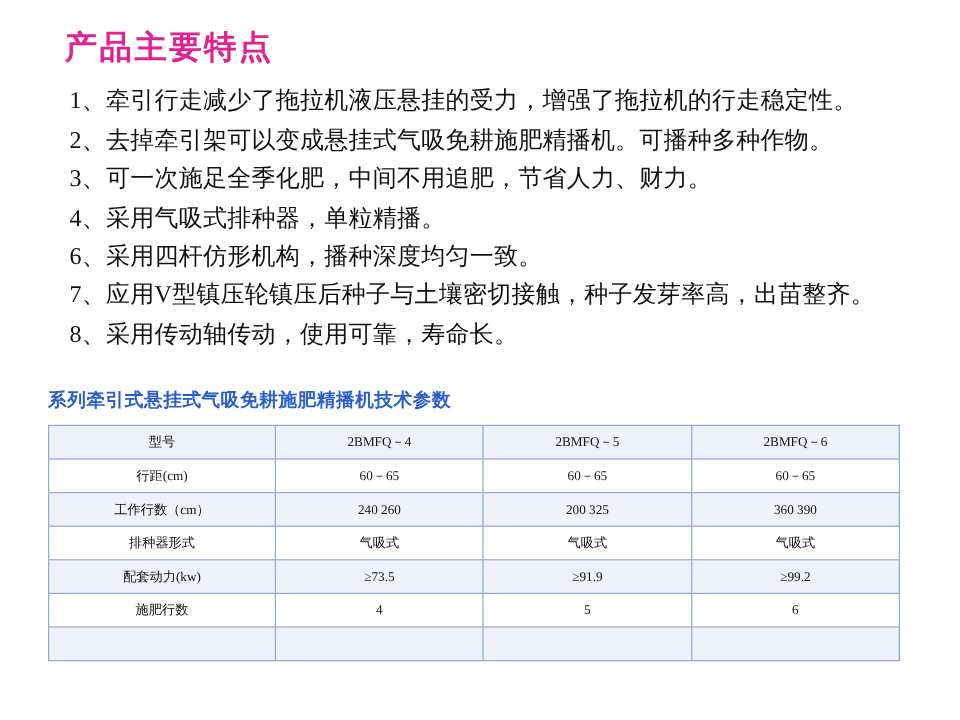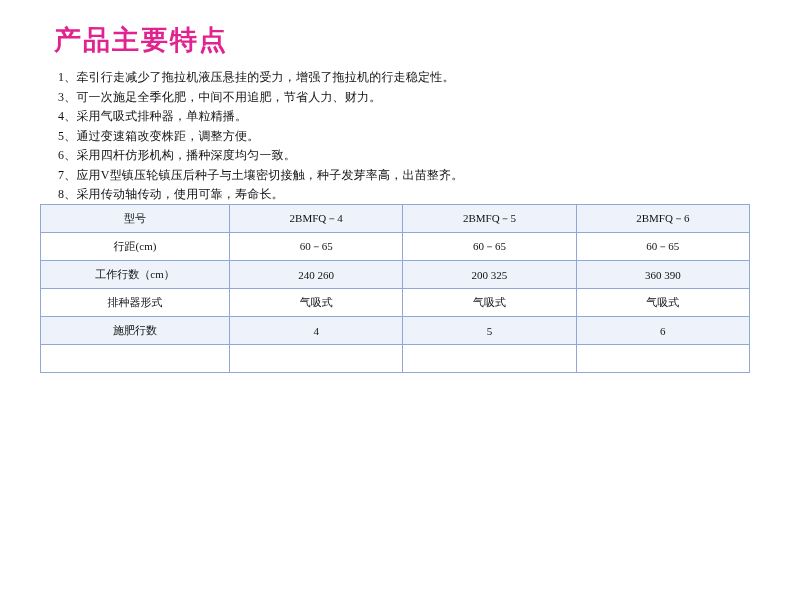--- a/index.html
+++ b/index.html
@@ -29,21 +29,21 @@
     letter-spacing: 2px;
     margin: 6px 0 12px 20px;
     line-height: 1.2;
   }
   .feature-list {
     margin: 0 0 0 24px;
     padding: 0;
     list-style: none;
   }
   .feature-list li {
-    font-size: 12px;
+    font-size: 20px;
     line-height: 1.62;
     color: #111111;
     white-space: nowrap;
     letter-spacing: 0.2px;
   }
   .section-title {
     color: #2a5fc8;
     font-weight: bold;
     font-size: 15.5px;
     font-family: "Liberation Sans", sans-serif;
@@ -80,28 +80,29 @@
 </style>
 </head>
 <body>
 
 <div class="page">
 
   <h1 class="doc-title">产品主要特点</h1>
 
   <ul class="feature-list">
     <li>1、牵引行走减少了拖拉机液压悬挂的受力，增强了拖拉机的行走稳定性。</li>
+    <li>2、去掉牵引架可以变成悬挂式气吸免耕施肥精播机。可播种多种作物。</li>
     <li>3、可一次施足全季化肥，中间不用追肥，节省人力、财力。</li>
     <li>4、采用气吸式排种器，单粒精播。</li>
-    <li>5、通过变速箱改变株距，调整方便。</li>
     <li>6、采用四杆仿形机构，播种深度均匀一致。</li>
     <li>7、应用V型镇压轮镇压后种子与土壤密切接触，种子发芽率高，出苗整齐。</li>
     <li>8、采用传动轴传动，使用可靠，寿命长。</li>
   </ul>
 
+  <div class="section-title">系列牵引式悬挂式气吸免耕施肥精播机技术参数</div>
 
   <table class="spec">
     <tbody>
       <tr>
         <td class="label-col">型号</td>
         <td>2BMFQ－4</td>
         <td>2BMFQ－5</td>
         <td>2BMFQ－6</td>
       </tr>
       <tr>
@@ -116,20 +117,26 @@
         <td>200    325</td>
         <td>360    390</td>
       </tr>
       <tr>
         <td class="label-col">排种器形式</td>
         <td>气吸式</td>
         <td>气吸式</td>
         <td>气吸式</td>
       </tr>
       <tr>
+        <td class="label-col">配套动力(kw)</td>
+        <td>≥73.5</td>
+        <td>≥91.9</td>
+        <td>≥99.2</td>
+      </tr>
+      <tr>
         <td class="label-col">施肥行数</td>
         <td>4</td>
         <td>5</td>
         <td>6</td>
       </tr>
       <tr class="spacer-row">
         <td class="label-col"></td>
         <td></td>
         <td></td>
         <td></td>

